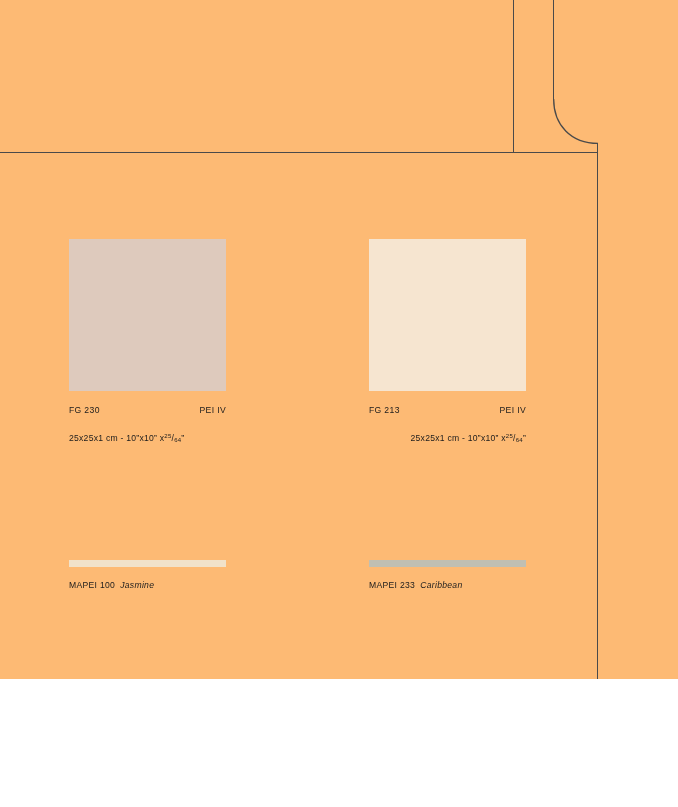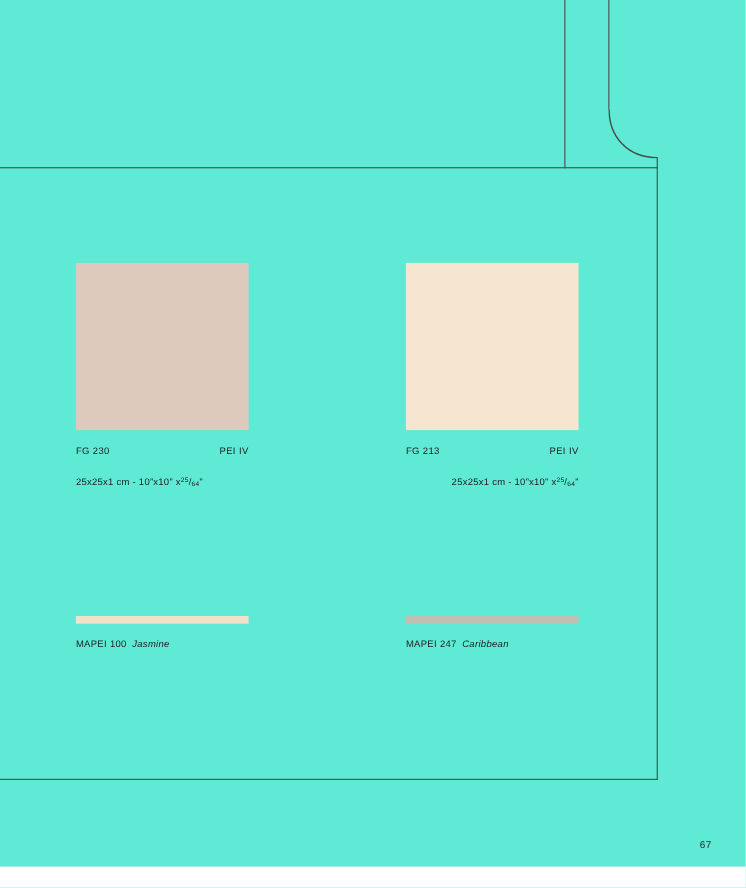--- a/index.html
+++ b/index.html
@@ -9,22 +9,22 @@
     background: #ffffff;
   }
   body {
     font-family: "Liberation Sans", sans-serif;
     -webkit-font-smoothing: antialiased;
   }
 
   #page {
     position: relative;
     width: 678px;
-    height: 788px;
-    background: #5eead4;
+    height: 679px;
+    background: #fdba74;
     overflow: hidden;
   }
 
   
   .rule-h {
     position: absolute;
     height: 0;
     border-top: 1.3px solid #4a4a4a;
   }
   .rule-v {
@@ -210,21 +210,21 @@
     <div class="grout col-1">
       <div class="grout-bar" style="background-color: rgb(241, 226, 202);"></div>
       <div class="grout-label">
         <span>MAPEI 100</span><span class="grout-name">Jasmine</span>
       </div>
     </div>
 
     <div class="grout col-2">
       <div class="grout-bar" style="background-color: rgb(192, 191, 178);"></div>
       <div class="grout-label">
-        <span>MAPEI 247</span><span class="grout-name">Caribbean</span>
+        <span>MAPEI 233</span><span class="grout-name">Caribbean</span>
       </div>
     </div>
 
   </div>
 
   <div id="folio">67</div>
 
 </div>
 
 </body></html>

